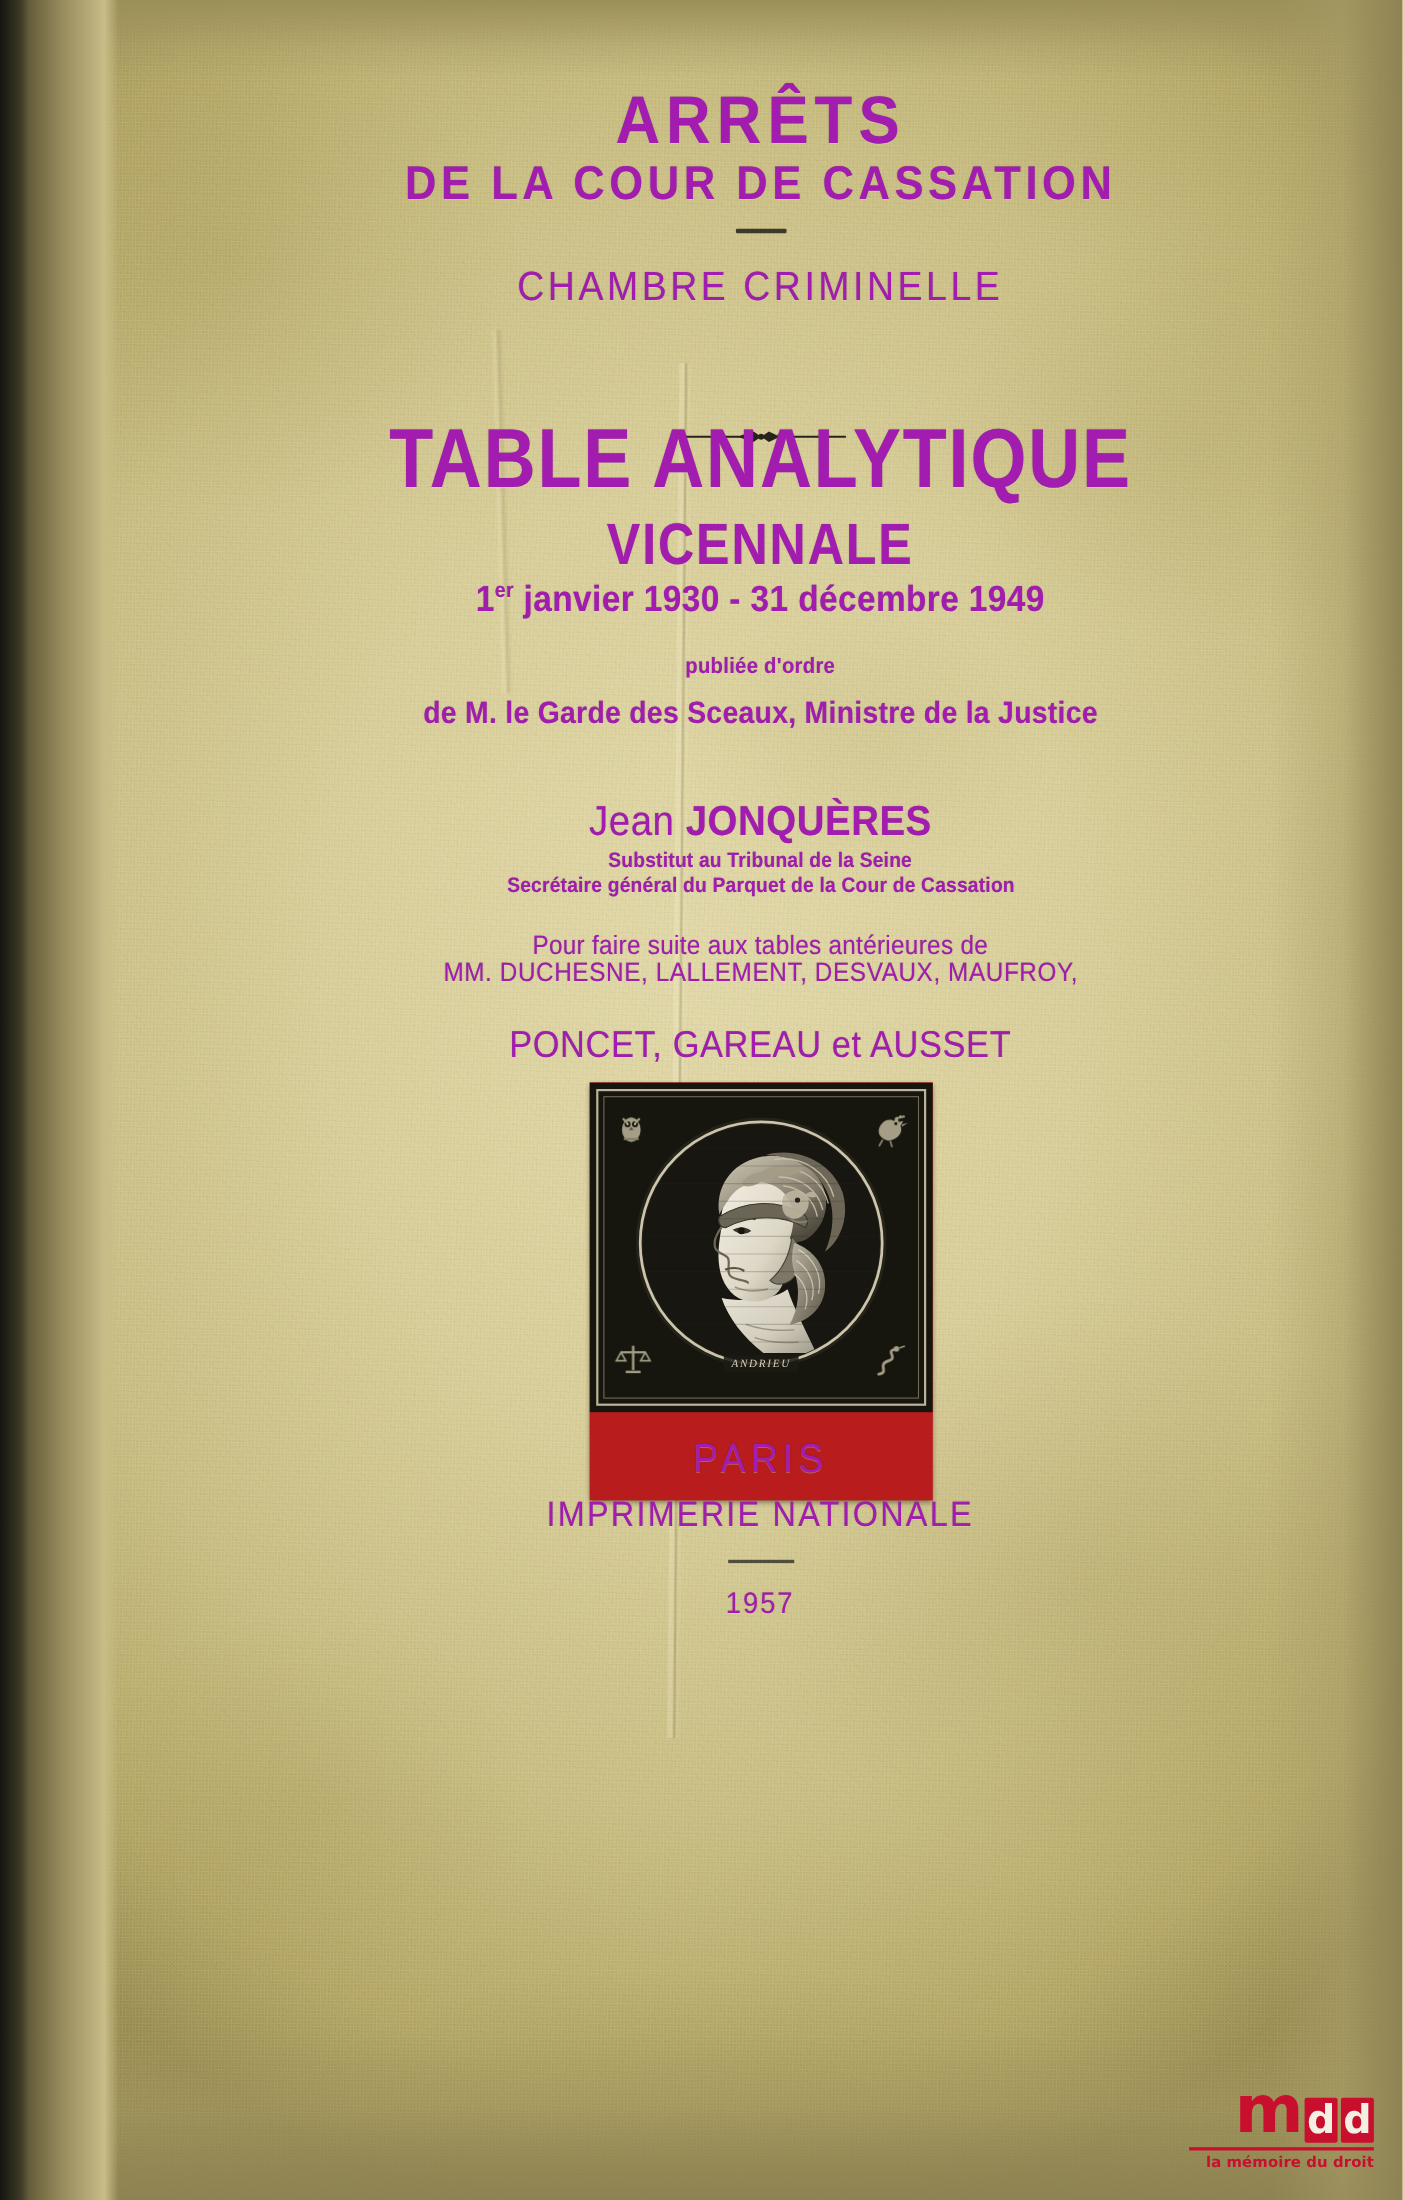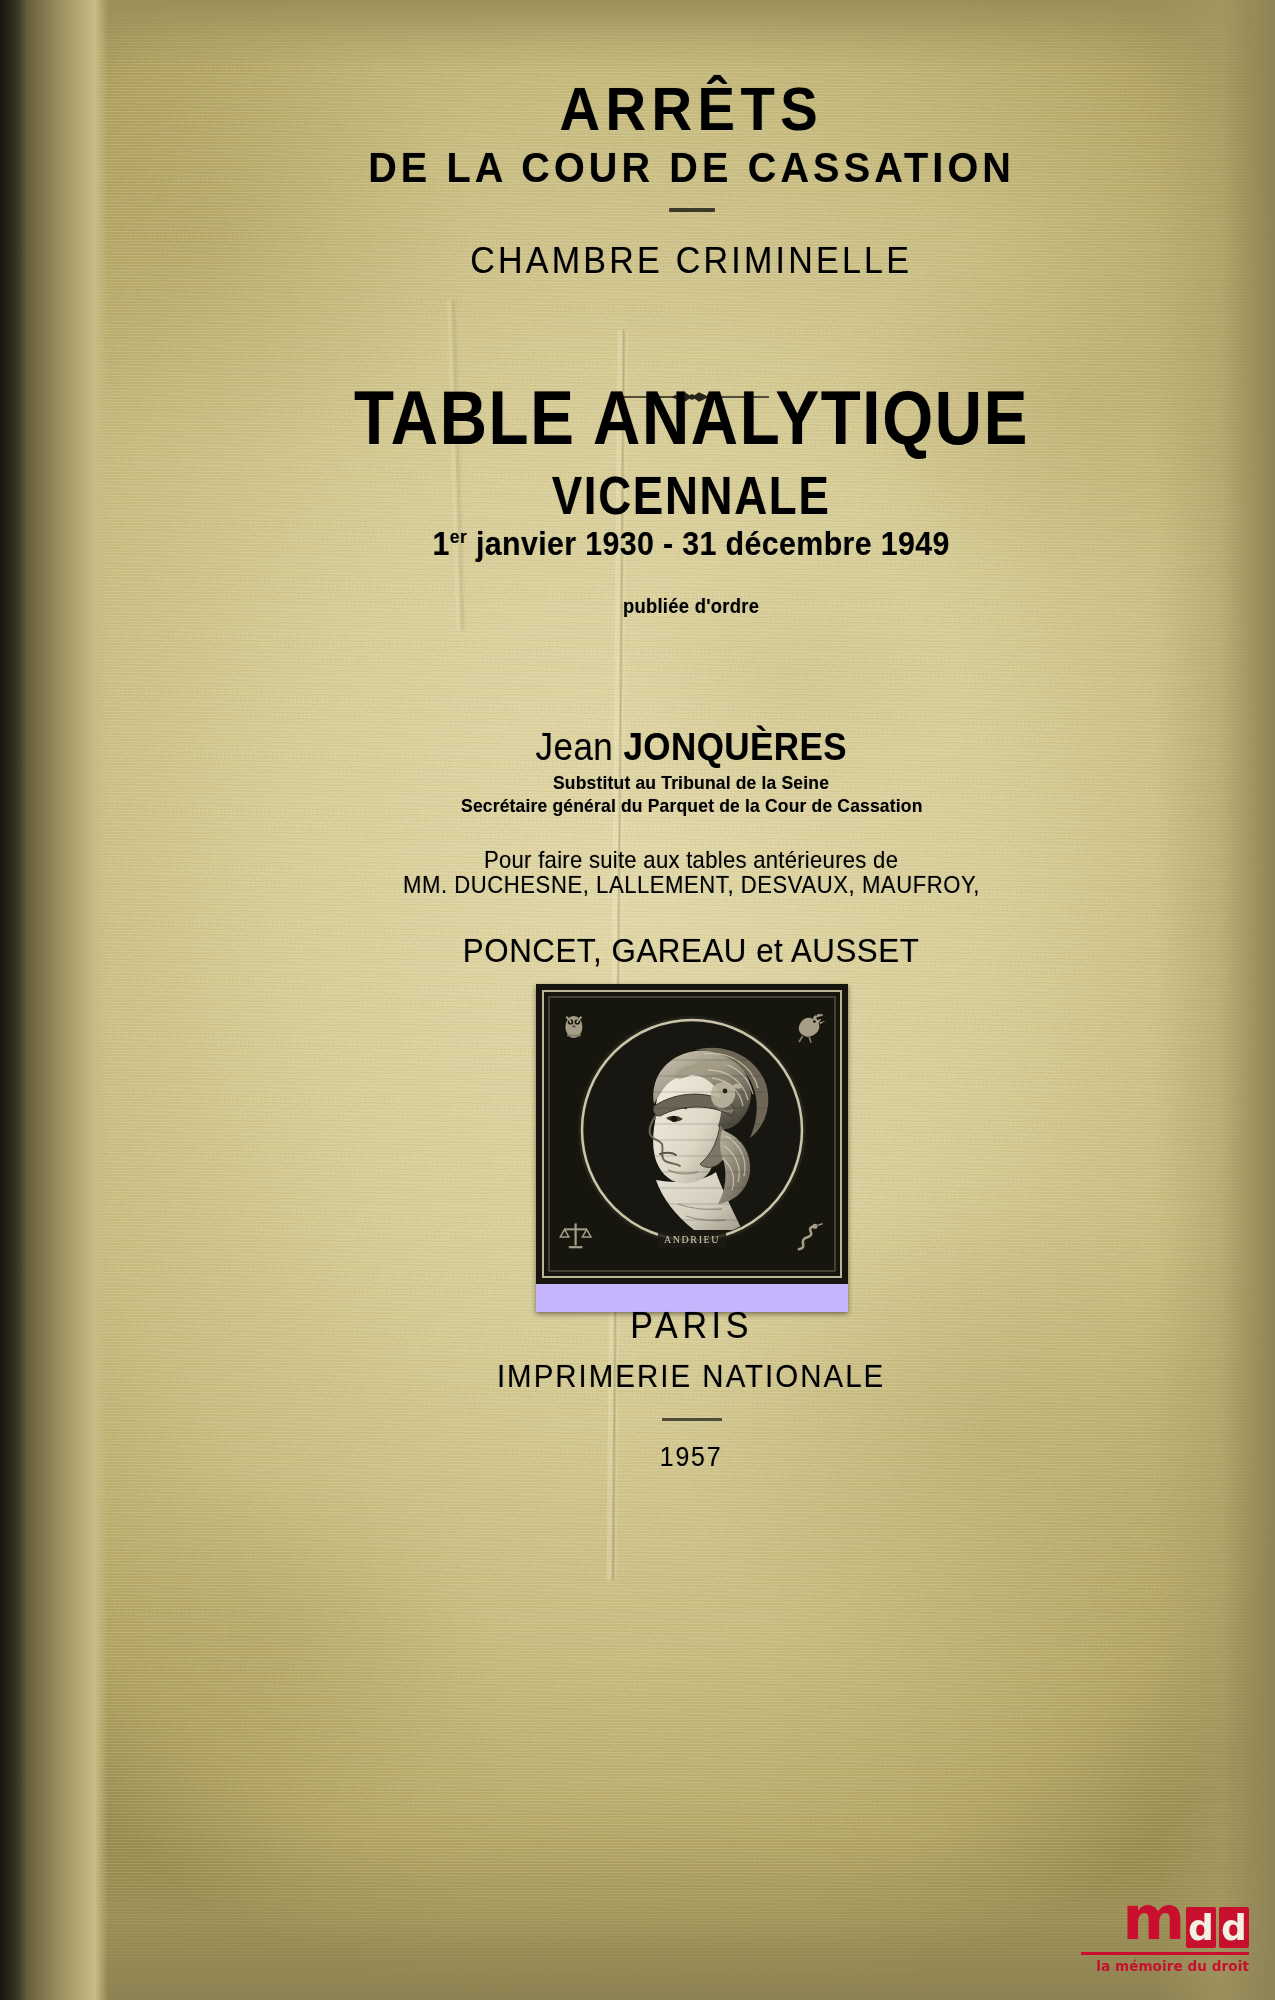--- a/index.html
+++ b/index.html
@@ -54,21 +54,21 @@
   
   .crease{position:absolute;top:330px;bottom:420px;left:612px;width:12px;
     background:linear-gradient(90deg,rgba(255,250,225,.20) 0 38%,rgba(108,94,48,.30) 52%,rgba(255,250,225,.13) 70%,transparent 100%);
     transform:rotate(.5deg);filter:blur(.6px);}
   .crease2{position:absolute;top:300px;height:330px;left:452px;width:9px;
     background:linear-gradient(90deg,rgba(255,250,225,.16) 0 40%,rgba(112,98,50,.22) 55%,transparent 100%);
     transform:rotate(-1.6deg);filter:blur(.8px);}
 
   
   .content{position:absolute;left:108px;right:0;top:0;bottom:0;}
-  .cx{position:absolute;left:0;right:0;text-align:center;color:#000000;}
+  .cx{position:absolute;left:0;right:0;text-align:center;color:#a21caf;}
   .cond{display:inline-block;transform:scaleX(.86);transform-origin:center;}
   .cond92{display:inline-block;transform:scaleX(.92);transform-origin:center;}
   .ink{text-shadow:0 1px 0 rgba(255,250,225,.28), 0 0 1px rgba(25,22,12,.5);}
 
   .t-arrets{top:74px;font-size:61px;font-weight:700;letter-spacing:6px;}
   .t-cour  {top:143px;font-size:43px;font-weight:700;letter-spacing:4.5px;}
   .t-chambre{top:240px;font-size:37px;font-weight:400;letter-spacing:3.5px;}
 
   .rule-plain{position:absolute;left:50%;transform:translateX(-50%);
     top:208px;width:46px;height:4px;background:#2b2a1d;border-radius:1px;opacity:.9;}
@@ -94,23 +94,23 @@
   .t-mm2   {top:931px;font-size:34px;font-weight:400;letter-spacing:.6px;}
 
   .t-paris {top:1305px;font-size:37px;font-weight:400;letter-spacing:5px;}
   .t-impr  {top:1358px;font-size:32px;font-weight:400;letter-spacing:2.2px;}
   .rule-bot{position:absolute;left:50%;transform:translateX(-50%);
     top:1418px;width:60px;height:3px;background:#3a382a;opacity:.85;}
   .t-year  {top:1442px;font-size:27px;font-weight:400;letter-spacing:2px;}
 
   
   .engraving{position:absolute;left:50%;transform:translateX(-50%);
-    top:984px;width:312px;height:328px;
-    background:#c4b5fd;
-    box-shadow:0 2px 5px rgba(0,0,0,.45);}
+    top:984px;width:312px;height:380px;
+    background:#b91c1c;
+    box-shadow:0 2px 5px rgba(0,0,0,.45);font-style:italic;}
   .eng-inner{position:absolute;inset:0;}
 
   
   .mdd{position:absolute;right:26px;bottom:26px;width:168px;text-align:right;}
   .mdd-mark{display:flex;justify-content:flex-end;align-items:flex-end;gap:3px;line-height:1;}
   .mdd-m{font-size:60px;font-weight:700;color:#c8102e;font-family:"DejaVu Sans",sans-serif;letter-spacing:-2px;}
   .mdd-box{width:30px;height:41px;background:#c8102e;border-radius:2px;position:relative;}
   .mdd-box span{position:absolute;inset:0;display:flex;align-items:center;justify-content:center;
     color:#f3efe2;font-size:36px;font-weight:700;font-family:"DejaVu Sans",sans-serif;}
   .mdd-rule{height:3px;background:#c8102e;margin:4px 0 3px;}
@@ -169,20 +169,23 @@
     </div>
 
     <div class="cx t-dates ink">
       <span class="cond92"><span>1</span><sup>er</sup><span> janvier 1930 - 31 décembre 1949</span></span>
     </div>
 
     <div class="cx t-publiee ink">
       <span class="cond92">publiée d'ordre</span>
     </div>
 
+    <div class="cx t-ministre ink">
+      <span class="cond92">de M. le Garde des Sceaux, Ministre de la Justice</span>
+    </div>
 
 
     <div class="cx t-author ink">
       <span class="cond92"><span>Jean</span><span>&nbsp;</span><b>JONQUÈRES</b></span>
     </div>
 
     <div class="cx t-cred2 ink">
       <span class="cond92">Secrétaire général du Parquet de la Cour de Cassation</span>
     </div>
     <div class="cx t-cred1 ink">

